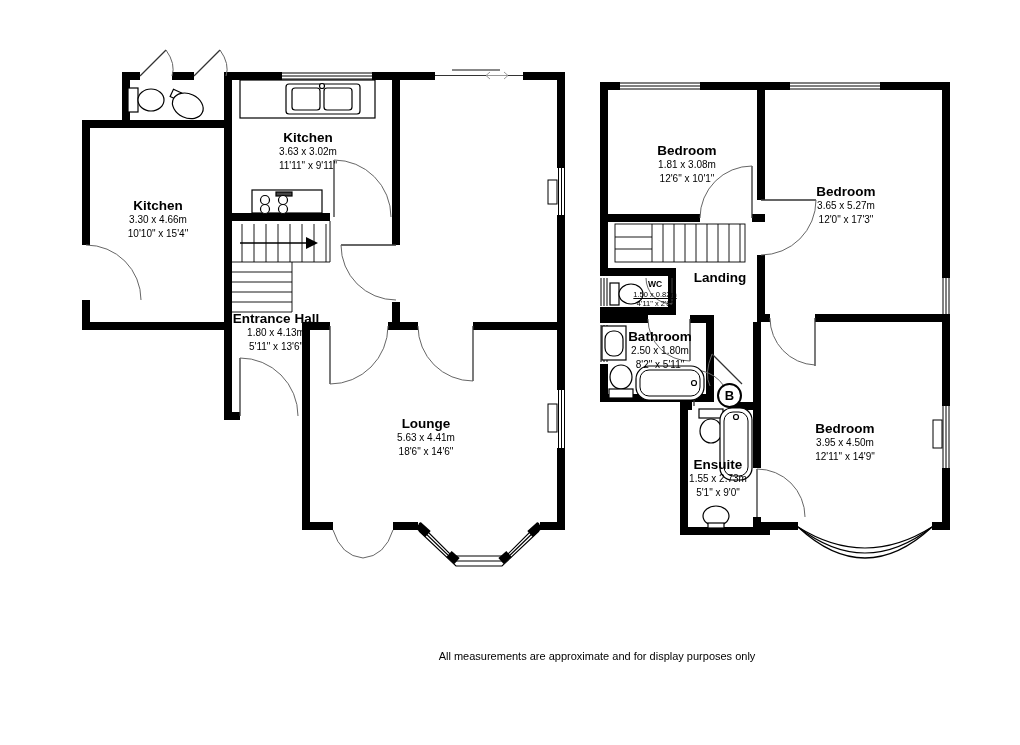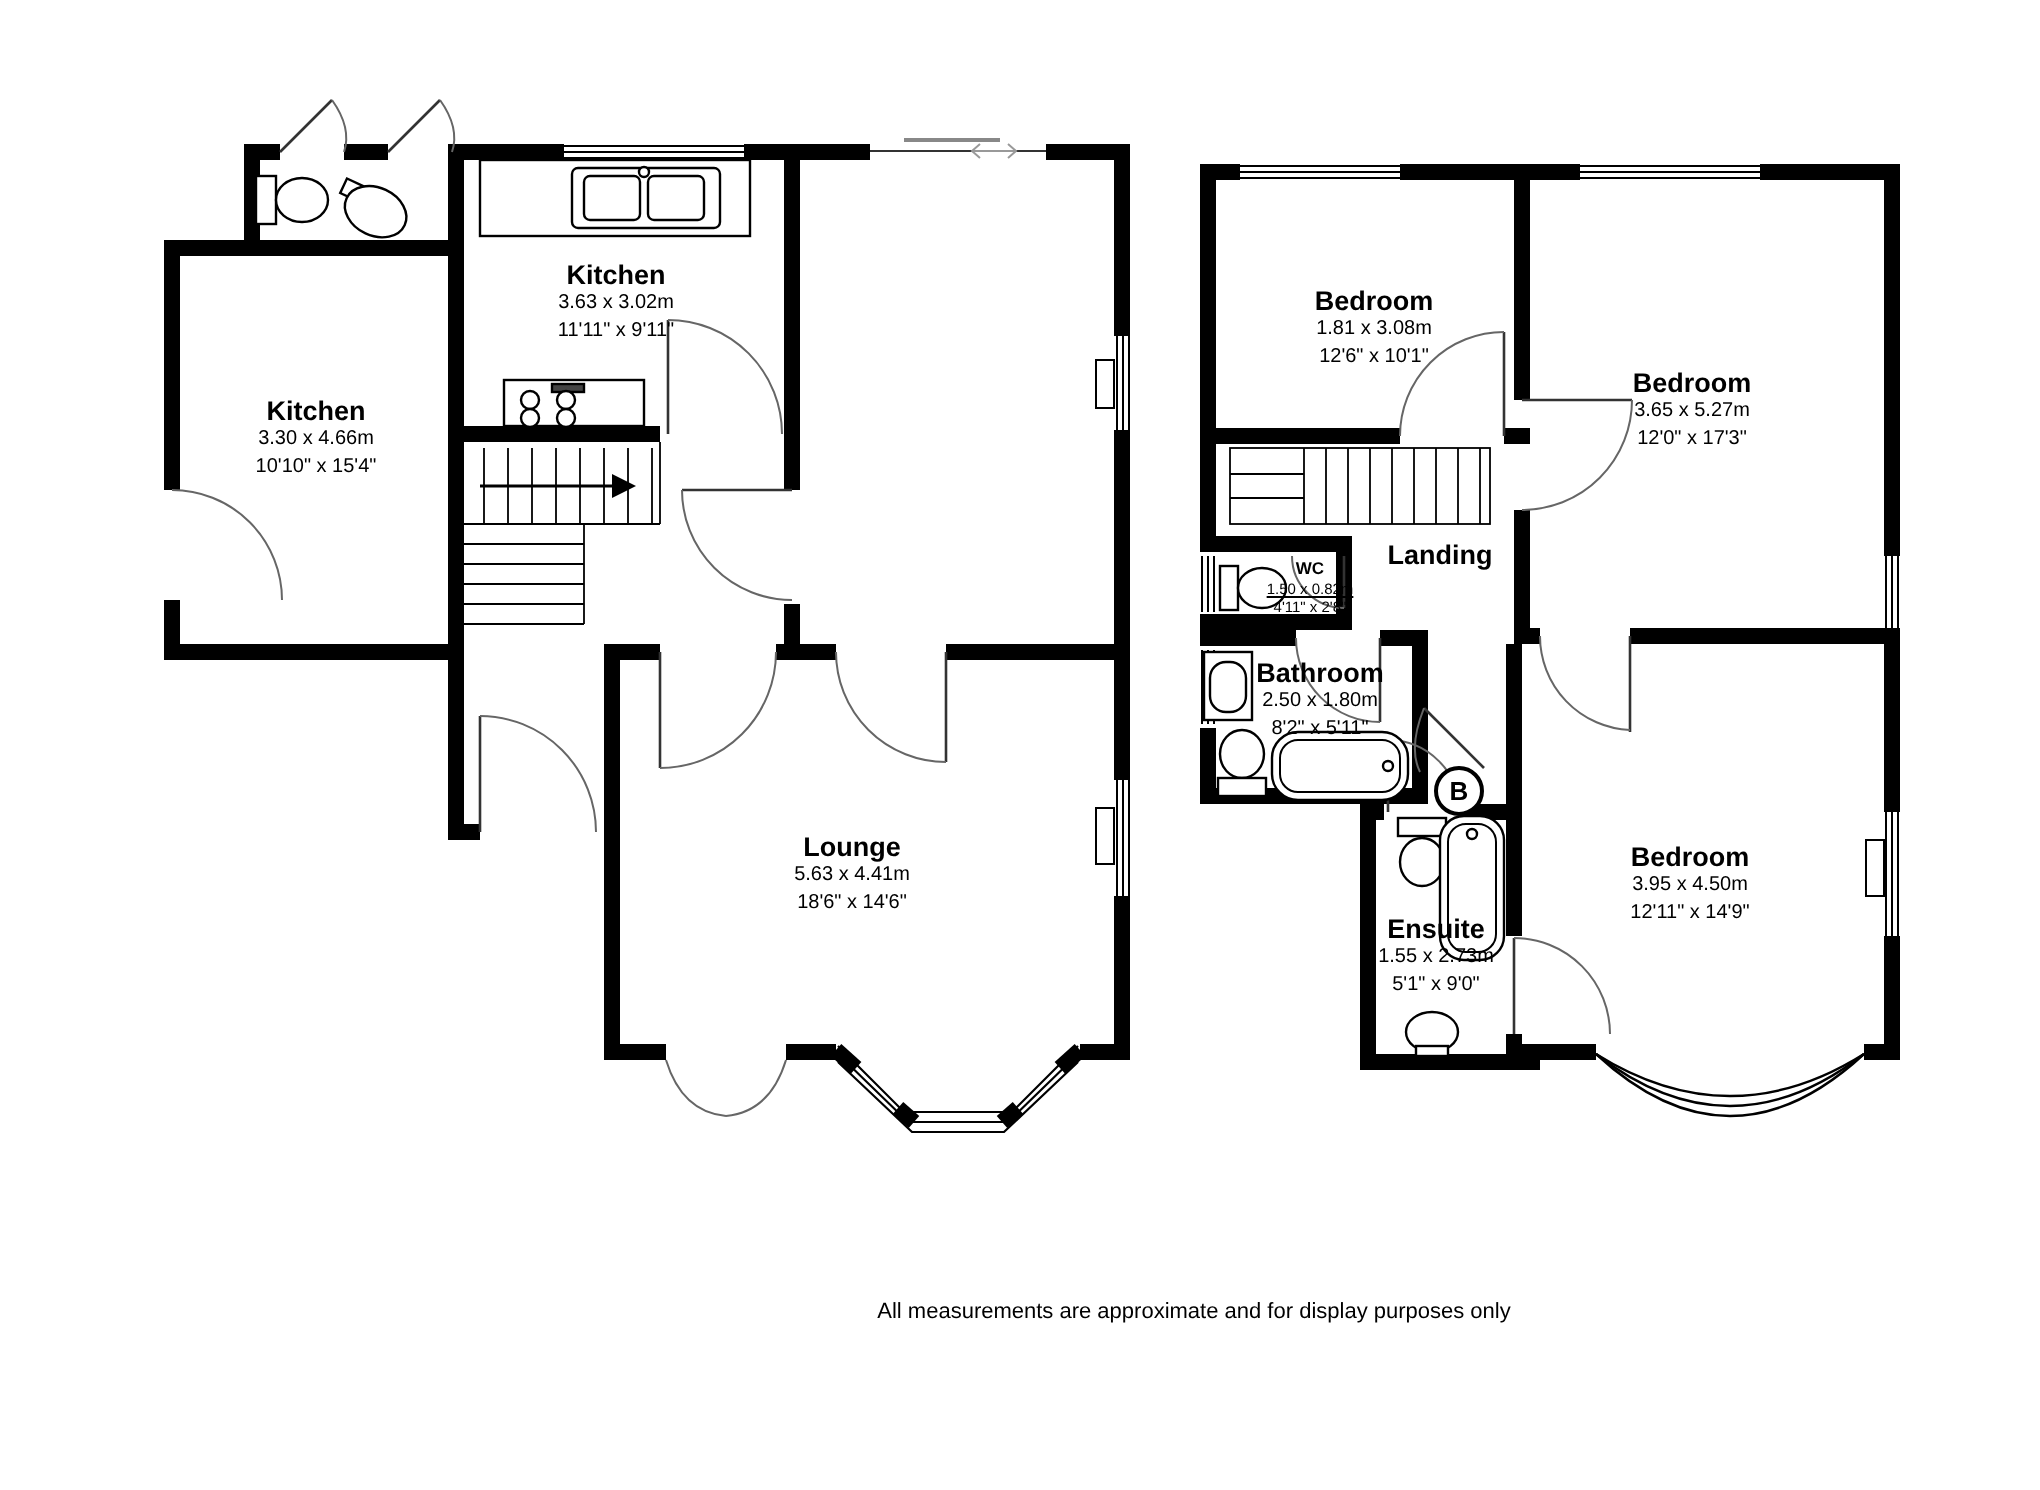--- a/index.html
+++ b/index.html
@@ -320,20 +320,25 @@
   <div class="room-label" style="left:158px;top:199px">
     <div class="rt">Kitchen</div>
     <div class="rd">3.30 x 4.66m</div>
     <div class="rd">10'10" x 15'4"</div>
   </div>
   <div class="room-label" style="left:308px;top:131px">
     <div class="rt">Kitchen</div>
     <div class="rd">3.63 x 3.02m</div>
     <div class="rd">11'11" x 9'11"</div>
   </div>
+  <div class="room-label" style="left:276px;top:312px">
+    <div class="rt">Entrance Hall</div>
+    <div class="rd">1.80 x 4.13m</div>
+    <div class="rd">5'11" x 13'6"</div>
+  </div>
   <div class="room-label" style="left:426px;top:417px">
     <div class="rt">Lounge</div>
     <div class="rd">5.63 x 4.41m</div>
     <div class="rd">18'6" x 14'6"</div>
   </div>
   <div class="room-label" style="left:687px;top:144px">
     <div class="rt">Bedroom</div>
     <div class="rd">1.81 x 3.08m</div>
     <div class="rd">12'6" x 10'1"</div>
   </div>

